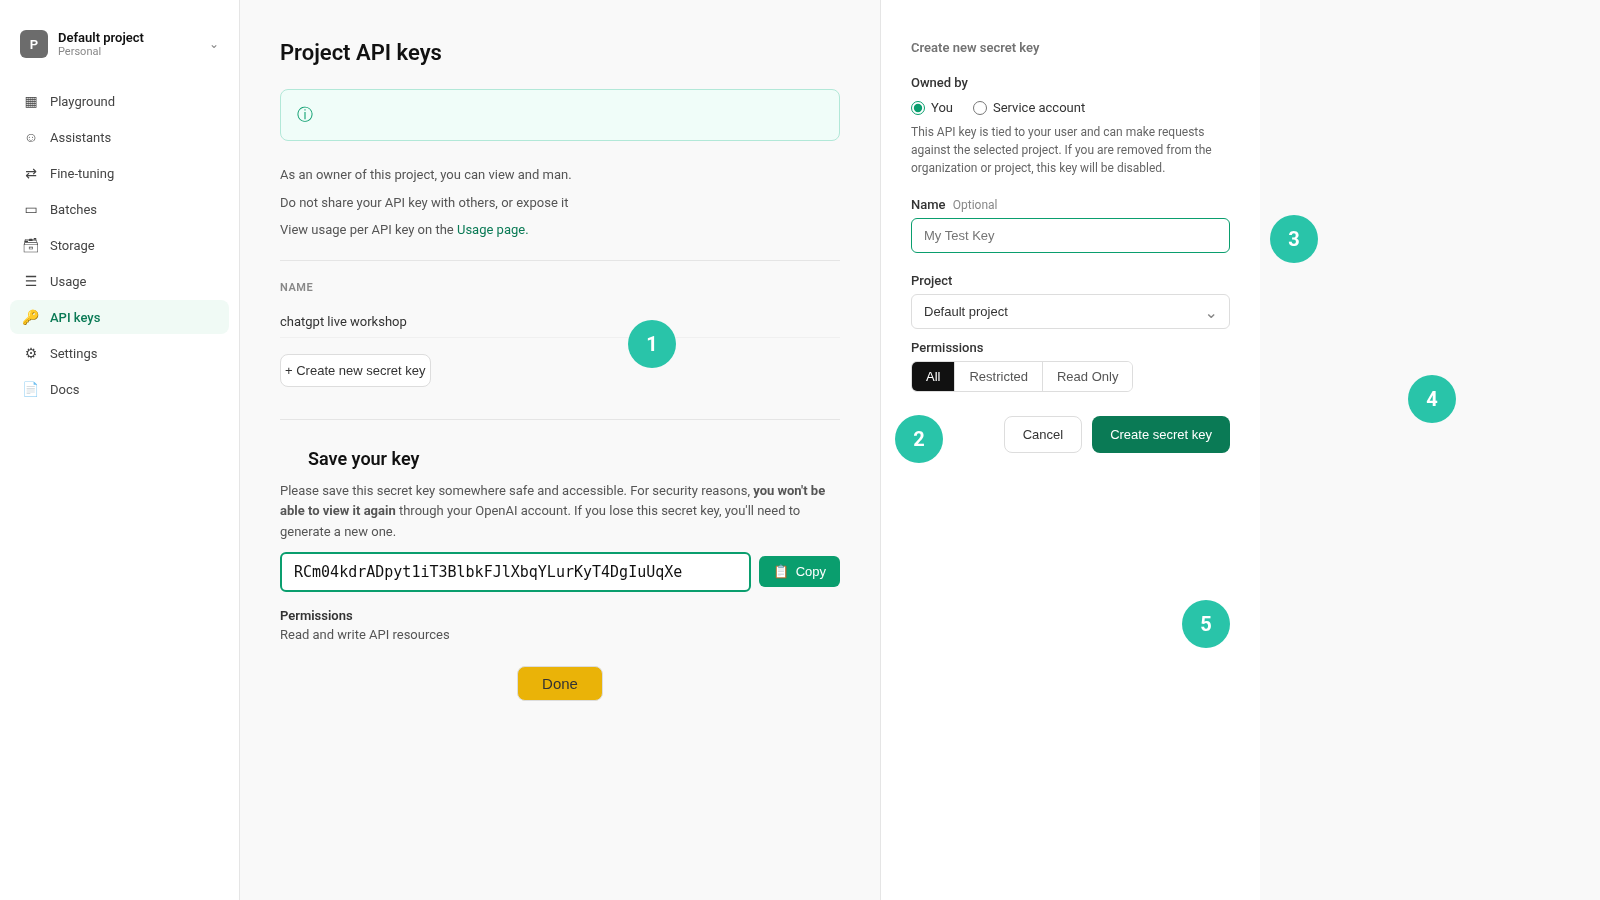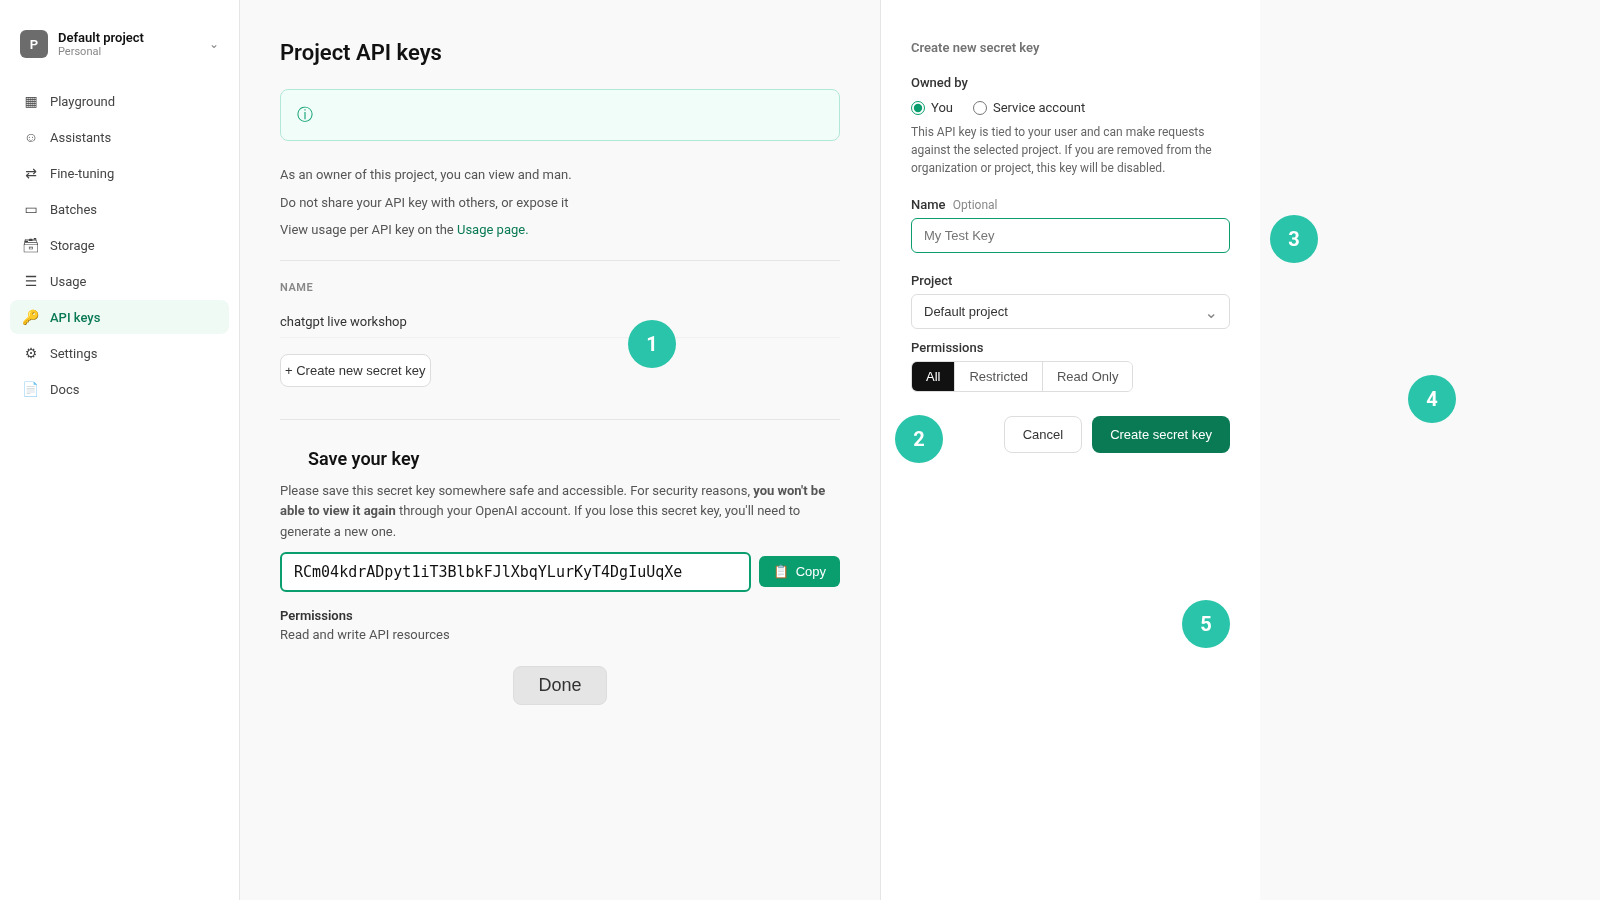--- a/index.html
+++ b/index.html
@@ -251,24 +251,24 @@
       margin-bottom: 4px;
     }
     .permissions-value {
       font-size: 13px;
       color: #555;
     }
     .done-btn {
       display: block;
       margin: 24px auto 8px auto;
       padding: 8px 24px;
-      background: #e5e5e5;
+      background: #eab308;
       border: 1px solid #ddd;
       border-radius: 8px;
-      font-size: 18px;
+      font-size: 15px;
       color: #333;
       cursor: pointer;
     }
 
     
     .create-panel {
       width: 380px;
       border-left: 1px solid #e5e5e5;
       padding: 40px 30px;
       background: #fff;

